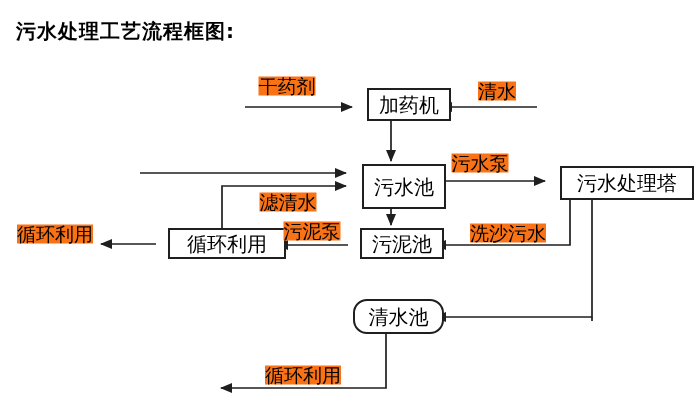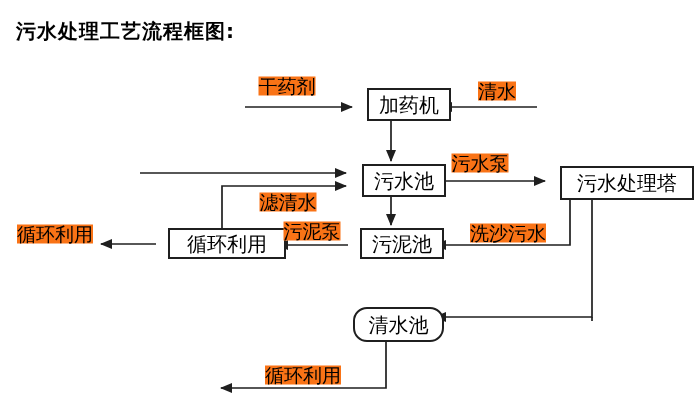--- a/index.html
+++ b/index.html
@@ -76,33 +76,33 @@
     <path class="ln" d="M348,245 H277" marker-end="url(#ah)"></path>
     <path class="ln" d="M156,244 H101" marker-end="url(#ah)"></path>
     <path class="ln" d="M592,200 V317 H435" marker-end="url(#ah)"></path>
     <path class="ln" d="M592,317 V321"></path>
     <path class="ln" d="M386,333 V388 H221" marker-end="url(#ah)"></path>
   </svg>
 
   <div class="node" style="left:355px; top:88px;  width:84px;  height:33px;">
     <span>加药机</span>
   </div>
-  <div class="node" style="left:350px; top:164px; width:84px;  height:33px;align-items:center;">
+  <div class="node" style="left:350px; top:164px; width:84px;  height:45px;align-items:center;">
     <span>污水池</span>
   </div>
   <div class="node" style="left:348px; top:228px; width:84px;  height:31px;">
     <span>污泥池</span>
   </div>
   <div class="node" style="left:548px; top:166px; width:134px; height:34px;">
     <span>污水处理塔</span>
   </div>
   <div class="node" style="left:156px; top:228px; width:118px; height:31px;">
     <span>循环利用</span>
   </div>
-  <div class="node" style="left:341px; top:307px; width:91px;  height:35px;border-radius:14px;">
+  <div class="node" style="left:341px; top:299px; width:91px;  height:35px;border-radius:14px;">
     <span>清水池</span>
   </div>
 
   <div class="edge-label" style="left:287px; top:86px;">干药剂</div>
   <div class="edge-label" style="left:497px; top:91px;">清水</div>
   <div class="edge-label" style="left:288px; top:202px;">滤清水</div>
   <div class="edge-label" style="left:480px; top:163px;">污水泵</div>
   <div class="edge-label" style="left:508px; top:233px;">洗沙污水</div>
   <div class="edge-label" style="left:312px; top:231px;">污泥泵</div>
   <div class="edge-label" style="left:55px;  top:234px;">循环利用</div>

